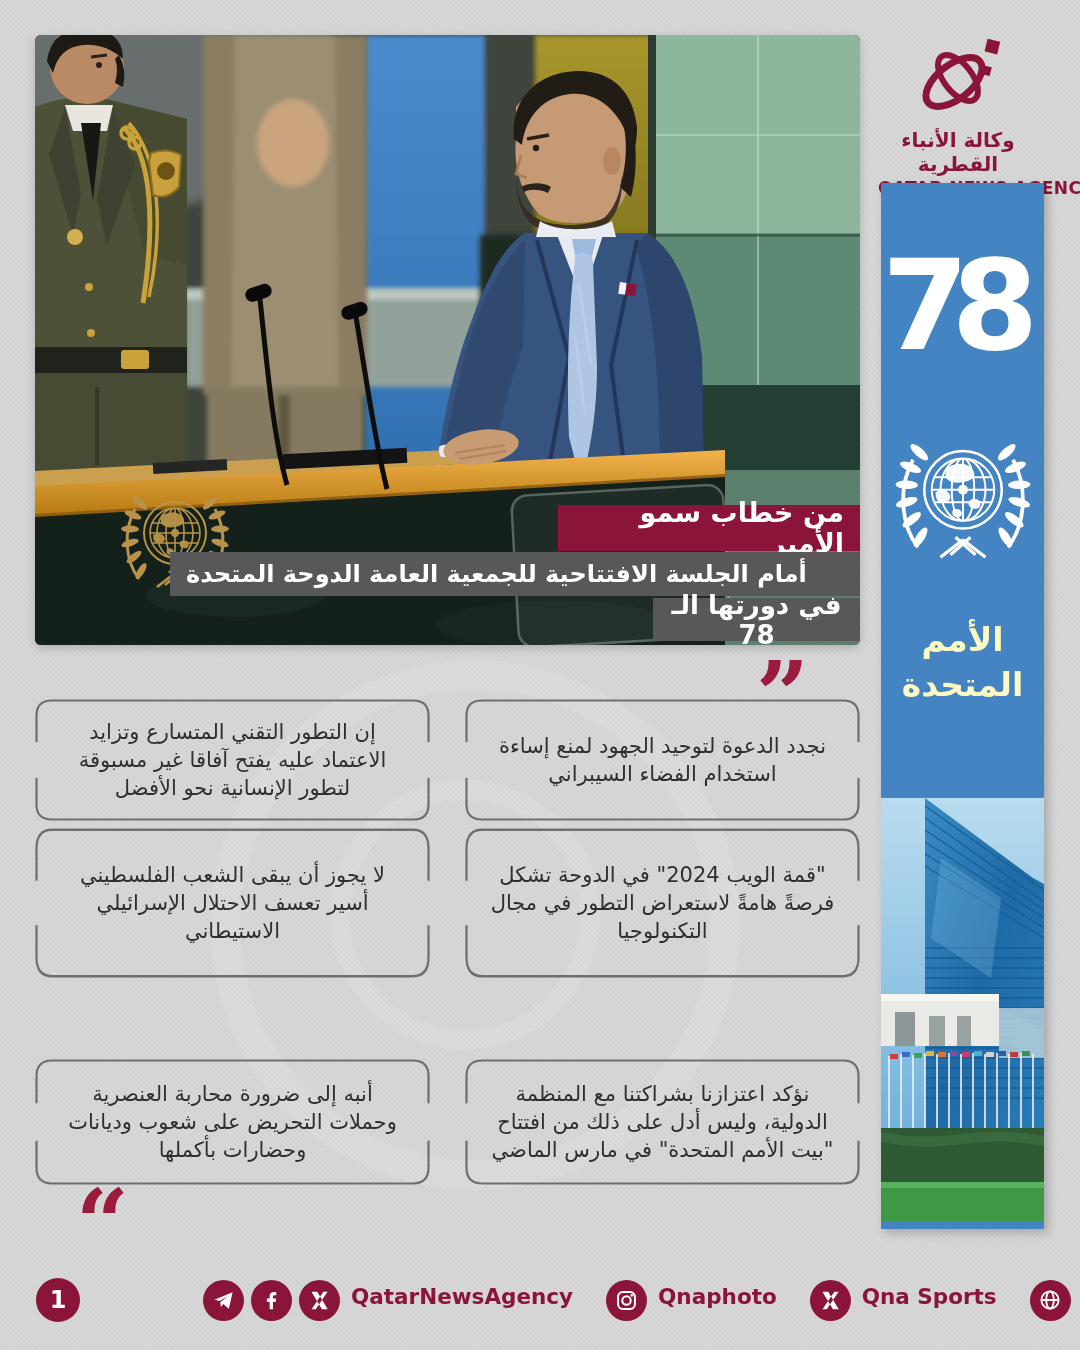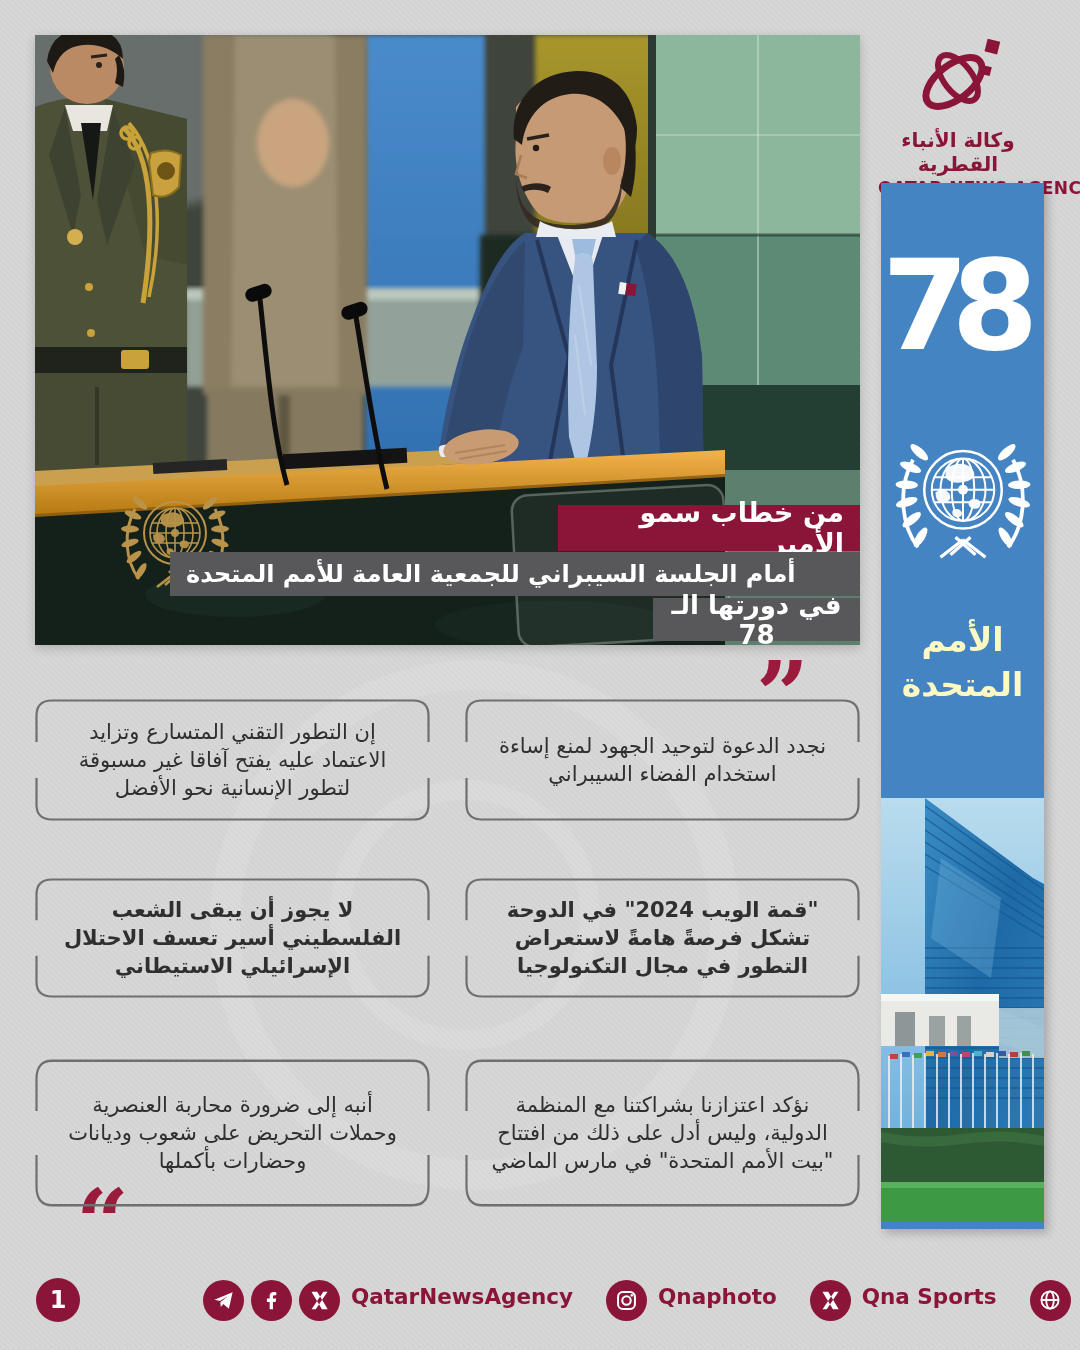--- a/index.html
+++ b/index.html
@@ -7,21 +7,21 @@
   .canvas{position:relative;width:1080px;height:1350px;overflow:hidden;
     background:#d6d6d7;
     background-image:repeating-linear-gradient(45deg,rgba(255,255,255,.03) 0 2px,rgba(0,0,0,.015) 2px 4px);}
   
   .watermark{position:absolute;left:210px;top:660px;width:470px;height:470px;border-radius:50%;
     border:30px solid rgba(255,255,255,.16);opacity:.6;}
   .watermark .inner{position:absolute;left:90px;top:90px;width:230px;height:230px;border-radius:50%;
     border:20px solid rgba(255,255,255,.14);}
   
   .photo{position:absolute;left:35px;top:35px;width:825px;height:610px;overflow:hidden;
-    box-shadow:0 3px 10px rgba(0,0,0,.18);background:#3f443c;}
+    box-shadow:0 3px 10px rgba(0,0,0,.18);background:#3f443c;border-radius:6px;}
   .photo svg{display:block;}
   .title-bar{position:absolute;right:0;color:#fff;display:flex;align-items:center;justify-content:flex-end;
     font-weight:bold;direction:rtl;padding:0 16px;box-sizing:border-box;}
   .bar1{top:470px;height:46px;width:302px;background:#8A1538;font-size:27px;}
   .bar2{top:517px;height:44px;width:690px;background:#58585a;font-size:24px;}
   .bar3{top:563px;height:43px;width:207px;background:#58585a;font-size:26px;text-align:center;}
   
   .qna{position:absolute;left:878px;top:36px;width:160px;text-align:center;color:#8A1538;}
   .qna .ar{font-size:20px;font-weight:bold;direction:rtl;margin-top:2px;}
   .qna .en{font-size:17px;font-weight:bold;letter-spacing:.4px;margin-top:2px;white-space:nowrap;}
@@ -31,21 +31,21 @@
   .session{color:#fff;font-weight:bold;font-size:125px;letter-spacing:-0.14em;text-align:center;
     margin-top:60px;line-height:1;direction:ltr;padding-right:22px;}
   .sidebar .emblem{display:block;margin:58px auto 0;}
   .un-name{color:#fef9c3;font-weight:bold;font-size:33px;line-height:1.35;text-align:center;margin-top:52px;direction:rtl;}
   .building{position:absolute;left:0;bottom:7px;}
   
   .qbox{position:absolute;width:395px;display:flex;align-items:center;justify-content:center;}
   .qbox svg.frame{position:absolute;left:0;top:0;width:100%;height:100%;}
   .qtext{position:relative;direction:rtl;text-align:center;color:#2f2f2f;font-size:21px;line-height:1.34;
     padding:0 22px;}
-  .r1{top:699px;height:122px;} .r2{top:878px;height:120px;font-weight:bold;} .r3{top:1059px;height:148px;}
+  .r1{top:699px;height:122px;} .r2{top:828px;height:150px;} .r3{top:1059px;height:126px;}
   .colR{left:465px;} .colL{left:35px;}
   .qmark{position:absolute;font-family:"DejaVu Serif",serif;font-weight:bold;color:#9B1B3C;font-size:92px;line-height:.6;}
   .qmark.close{left:756px;top:668px;}
   .qmark.open{left:76px;top:1196px;}
   
   .page-badge{position:absolute;left:36px;top:1278px;width:44px;height:44px;border-radius:50%;background:#8A1538;
     color:#fff;font-weight:bold;font-size:24px;display:flex;align-items:center;justify-content:center;}
   .footer{position:absolute;left:203px;top:1279px;height:42px;display:flex;align-items:center;gap:7px;}
   .sicon{width:41px;height:41px;border-radius:50%;background:#8A1538;display:flex;align-items:center;justify-content:center;flex:0 0 auto;}
   .handle{color:#8A1538;font-weight:bold;font-size:21.5px;margin:0 9px 8px 4px;white-space:nowrap;}
@@ -247,21 +247,21 @@
         <path d="M352,454 C340,408 331,342 321,282" stroke-width="5"></path>
         <rect x="210" y="251" width="27" height="14" rx="7" fill="#0a0a0a" stroke="none" transform="rotate(-18 223 258)"></rect>
         <rect x="306" y="269" width="27" height="14" rx="7" fill="#0a0a0a" stroke="none" transform="rotate(-18 319 276)"></rect>
       </g>
     </svg>
 
     <div class="title-bar bar1">
       <span>من خطاب سمو الأمير</span>
     </div>
     <div class="title-bar bar2">
-      <span>أمام الجلسة السيبراني للجمعية العامة للأمم المتحدة</span>
+      <span>أمام الجلسة الافتتاحية للجمعية العامة الدوحة المتحدة</span>
     </div>
     <div class="title-bar bar3">
       <span>في دورتها الـ 78</span>
     </div>
   </div>
 
   <div class="qna">
     <svg width="104" height="86" viewBox="0 0 104 86">
       <g fill="none" stroke="#8A1538">
         <ellipse cx="48" cy="46" rx="33" ry="17" stroke-width="7" transform="rotate(-38 48 46)"></ellipse>

